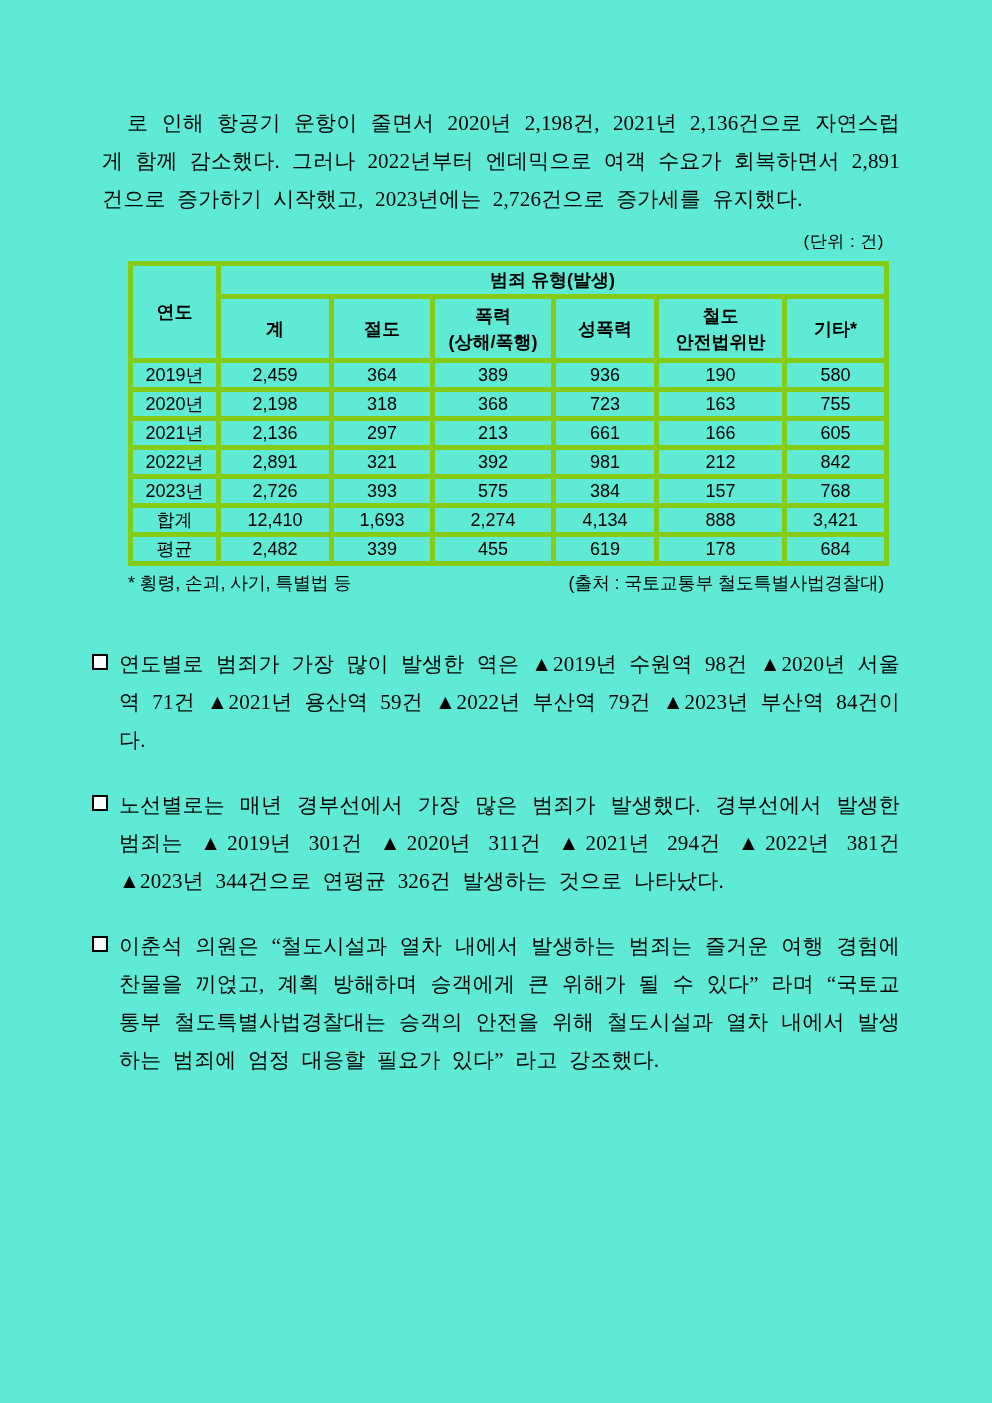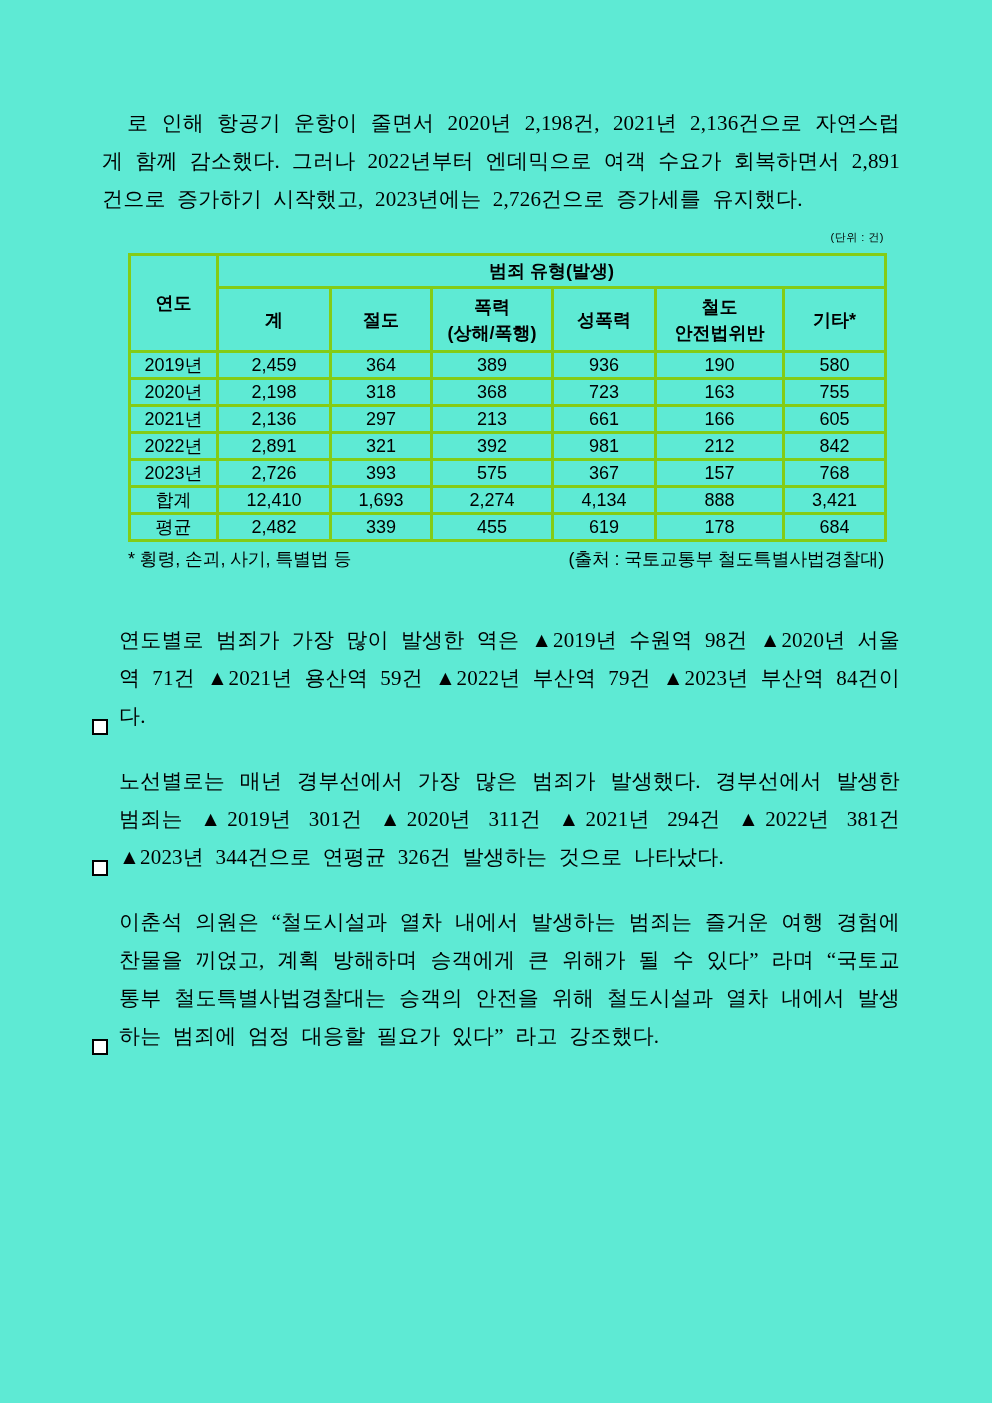--- a/index.html
+++ b/index.html
@@ -24,34 +24,34 @@
     padding-left:10px;
     text-indent:25px;
     word-spacing:6px;
     letter-spacing:0.2px;
   }
   .unit-row {
     margin-top:12px;
     margin-right:16px;
     text-align:right;
     font-family:"Liberation Sans", sans-serif;
-    font-size:11px;
+    font-size:17px;
     letter-spacing:0.5px;
   }
   table.crime-table {
     margin-left:36px;
     margin-top:8px;
     width:756px;
     border-collapse:collapse;
     table-layout:fixed;
     border:2px solid #000;
     font-family:"Liberation Sans", sans-serif;
   }
   table.crime-table th, table.crime-table td {
-    border:3px solid #84cc16;
+    border:5px solid #84cc16;
     text-align:center;
     vertical-align:middle;
     font-size:18px;
     padding:0 2px;
     overflow:hidden;
   }
   table.crime-table th { font-weight:bold; }
   tr.group-row th { height:33px; }
   tr.subhead-row th { height:64px; line-height:26px; }
   tbody.table-body tr { height:25px;padding-left:13px; }
@@ -62,21 +62,21 @@
     display:flex;
     justify-content:space-between;
     font-family:"Liberation Sans", sans-serif;
     font-size:18px;
     letter-spacing:-0.2px;
     gap:40px;
   }
   .bullets { margin-top:50px; }
   .bullet-item {
     display:flex;
-    align-items:flex-end;
+    align-items:flex-start;
     margin-bottom:27px;
   }
   .bullet-marker {
     flex:none;
     width:16px; height:16px;
     border:2px solid #000;
     margin-top:9px;
     background:#fff;
   }
   .bullet-text {
@@ -172,21 +172,21 @@
             <td>392</td>
             <td>981</td>
             <td>212</td>
             <td>842</td>
           </tr>
           <tr>
             <td>2023년</td>
             <td>2,726</td>
             <td>393</td>
             <td>575</td>
-            <td>367</td>
+            <td>384</td>
             <td>157</td>
             <td>768</td>
           </tr>
           <tr>
             <td>합계</td>
             <td>12,410</td>
             <td>1,693</td>
             <td>2,274</td>
             <td>4,134</td>
             <td>888</td>

